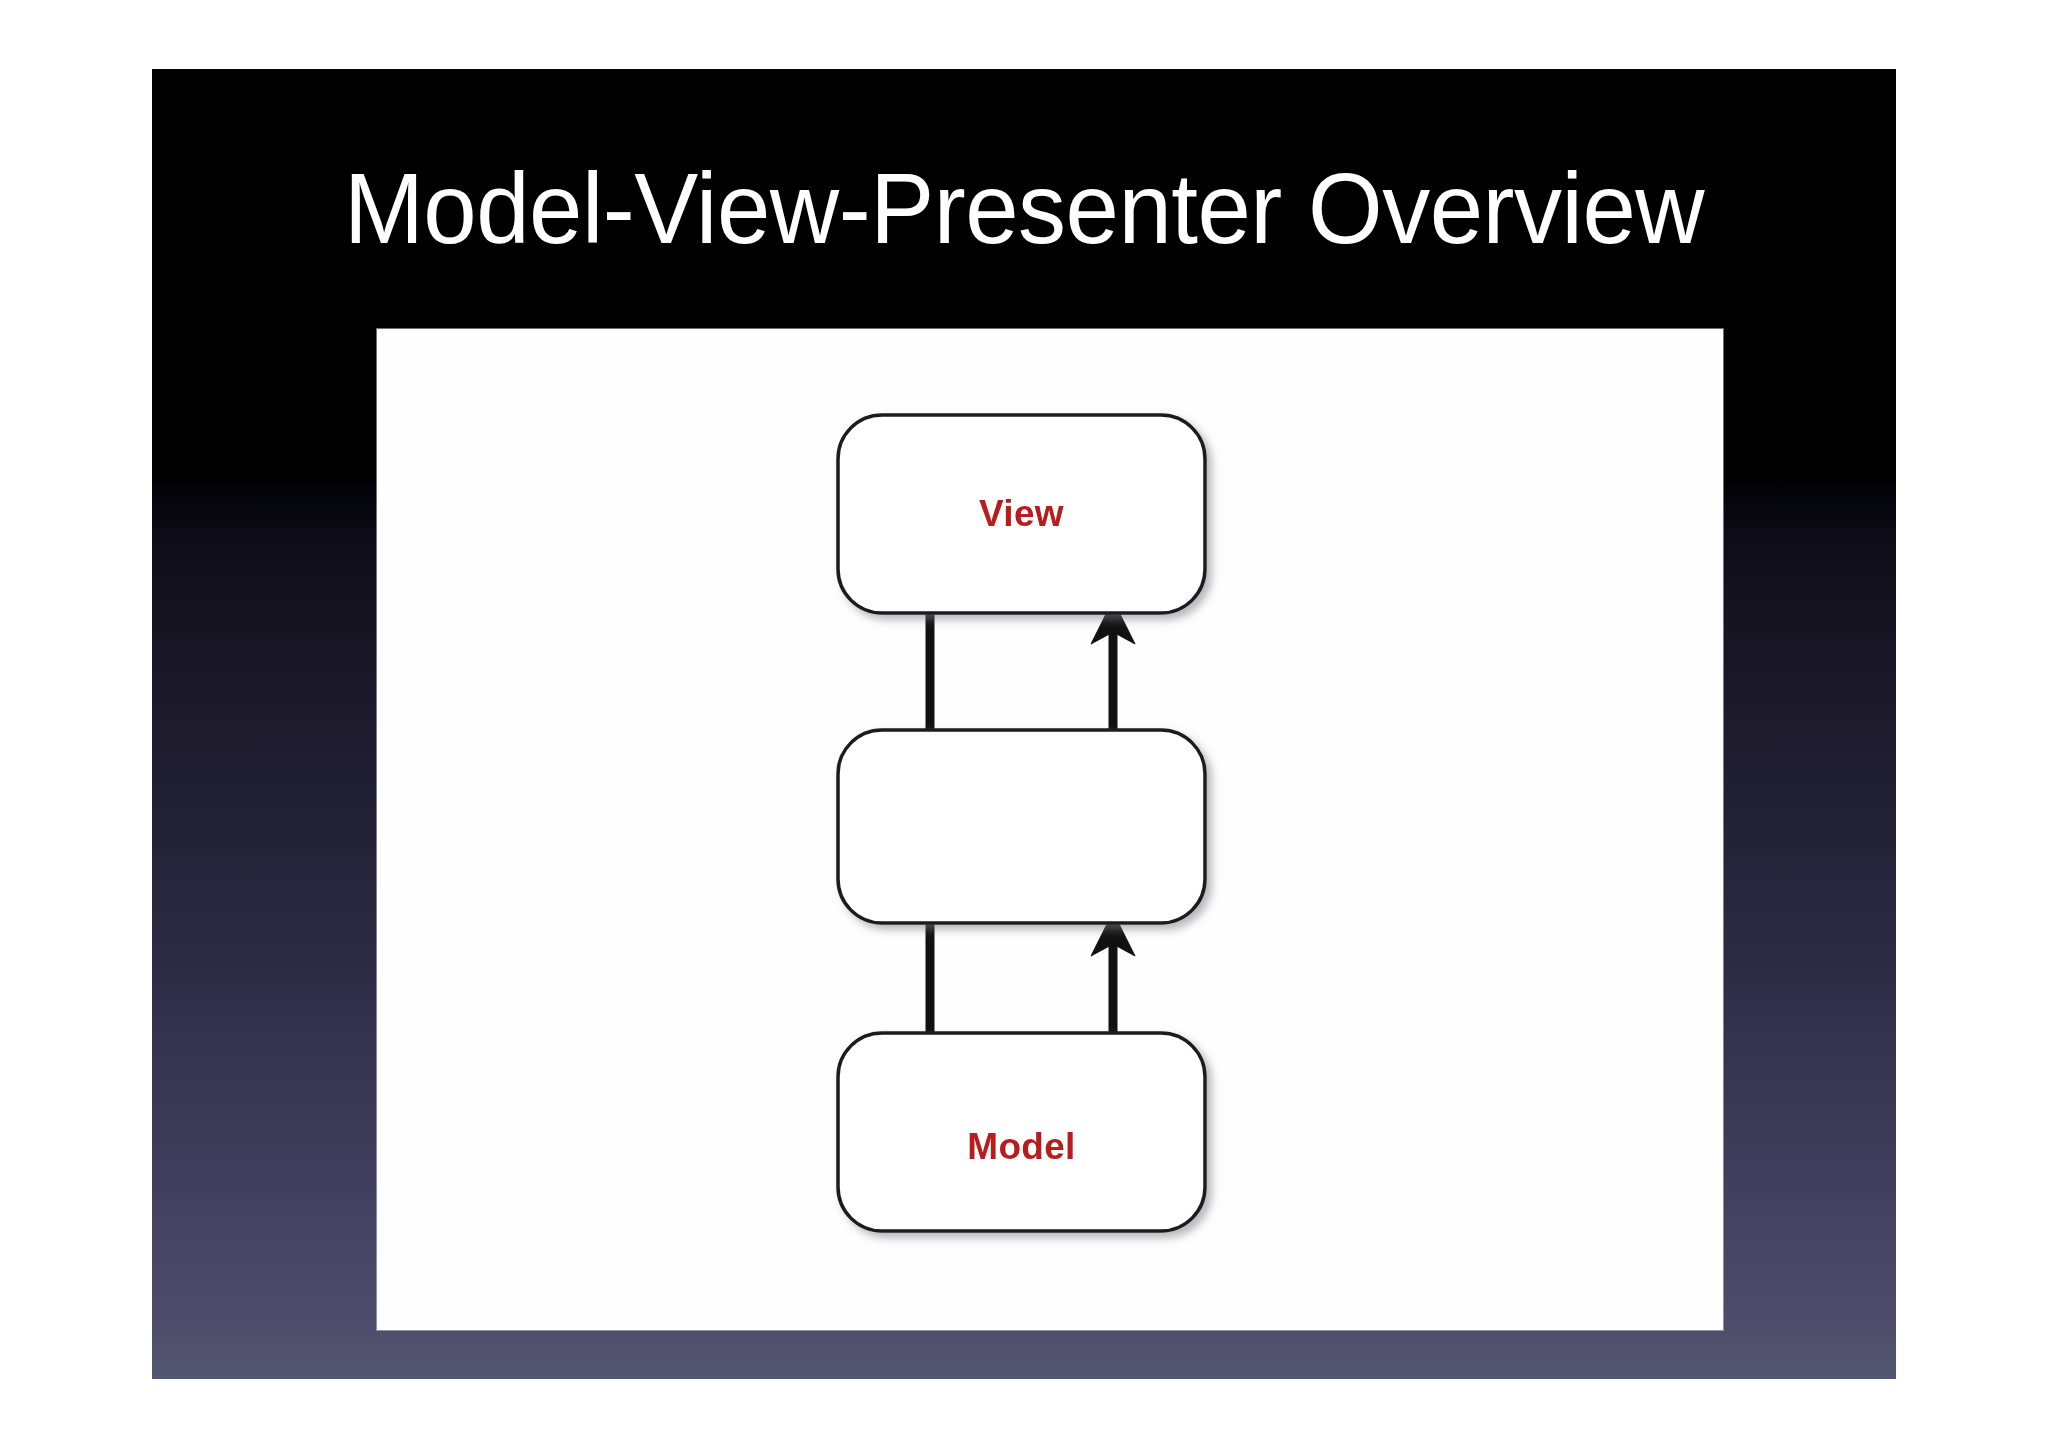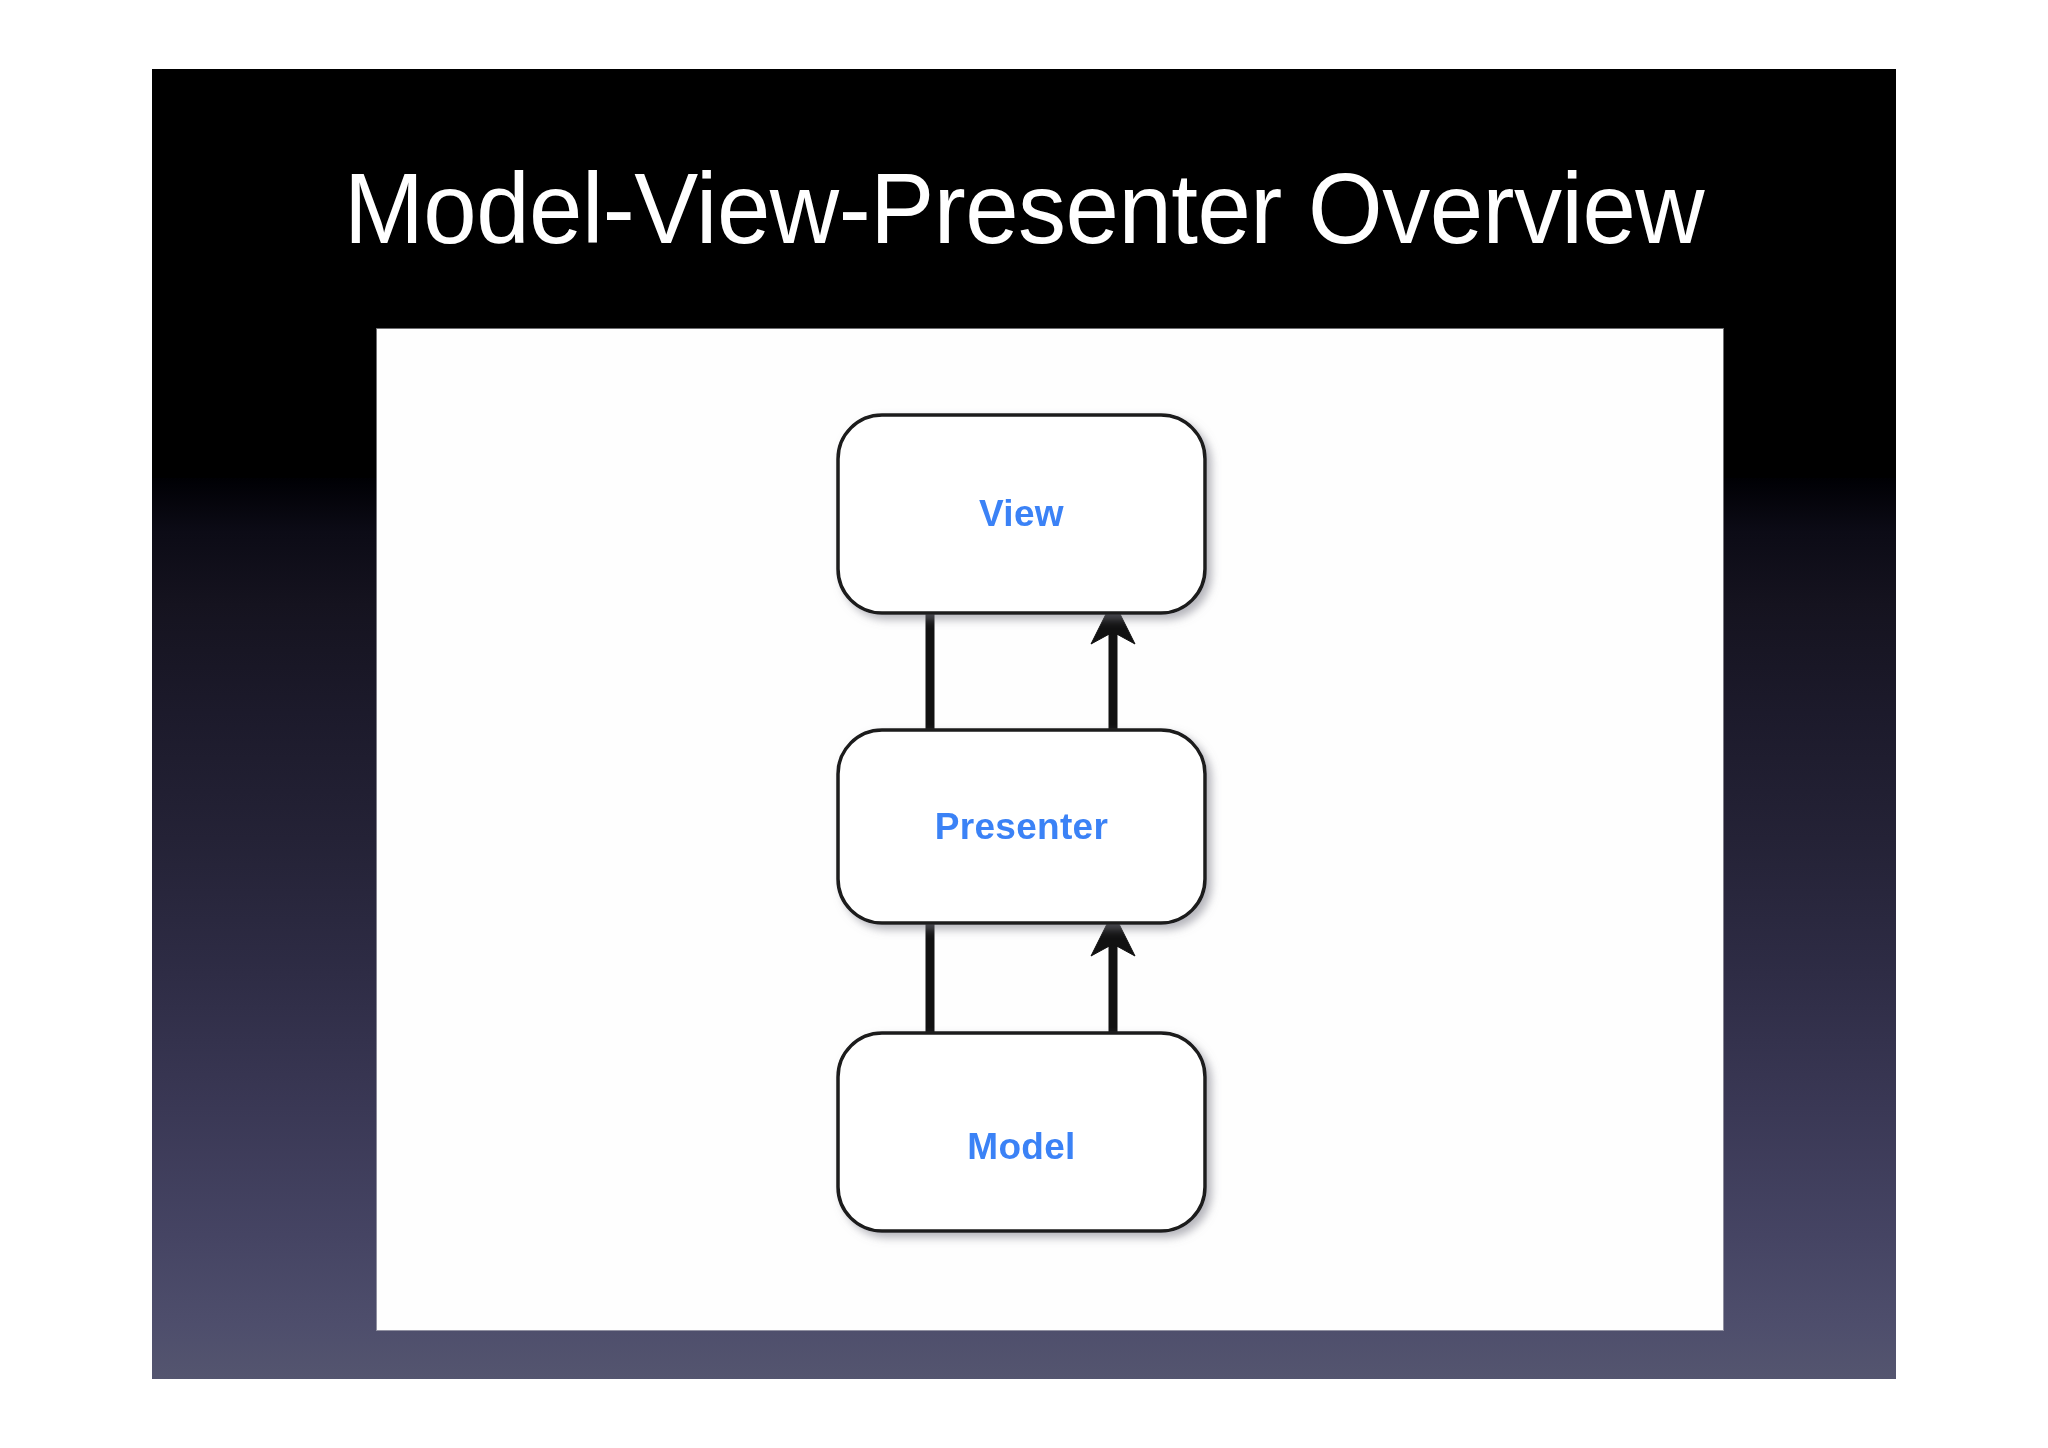--- a/index.html
+++ b/index.html
@@ -106,21 +106,21 @@
   }
 
   .node-label {
     position: absolute;
     display: flex;
     align-items: center;
     justify-content: center;
     font-family: "Liberation Sans", sans-serif;
     font-size: 37px;
     font-weight: bold;
-    color: #3b82f6;
+    color: #b91c1c;
     letter-spacing: 0.3px;
     pointer-events: none;
   }
 
   
   #label-view      { left: 461px; top: 86px;  width: 367px; height: 198px; }
   #label-presenter { left: 461px; top: 401px; width: 367px; height: 193px; }
   #label-model     { left: 461px; top: 704px; width: 367px; height: 228px; }
 </style>
 </head>
@@ -172,21 +172,20 @@
 
           <g filter="url(#boxshadow)">
             <rect x="461" y="86" width="367" height="198" rx="44" ry="44" fill="#ffffff" stroke="#1a1a1a" stroke-width="3.5"></rect>
             <rect x="461" y="401" width="367" height="193" rx="44" ry="44" fill="#ffffff" stroke="#1a1a1a" stroke-width="3.5"></rect>
             <rect x="461" y="704" width="367" height="198" rx="44" ry="44" fill="#ffffff" stroke="#1a1a1a" stroke-width="3.5"></rect>
           </g>
         </svg>
 
         <div id="label-view" class="node-label">View</div>
 
-        <div id="label-presenter" class="node-label">Presenter</div>
 
         <div id="label-model" class="node-label">Model</div>
 
       </div>
 
     </div>
 
   </div>
 
 </div>

